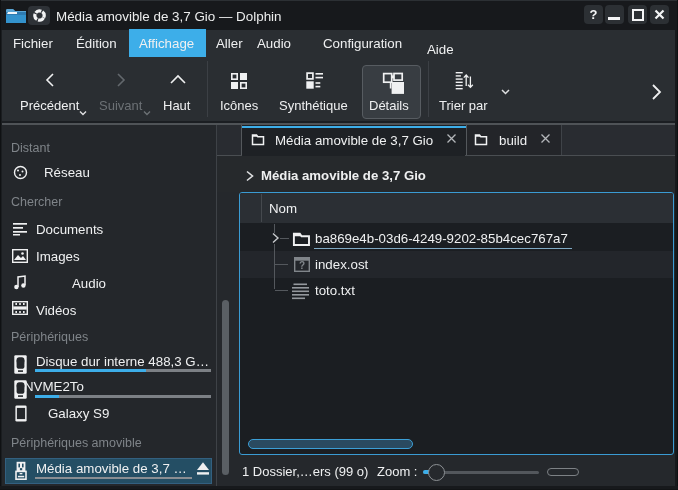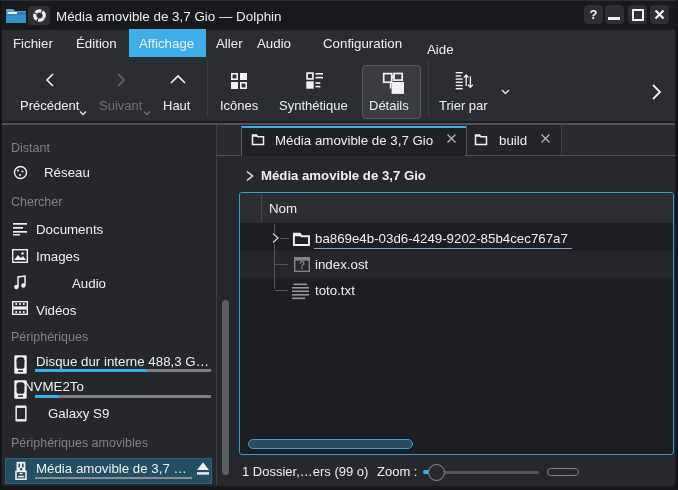--- a/index.html
+++ b/index.html
@@ -190,21 +190,21 @@
 </svg>
 <div class="abs txt" style="left:24px;top:379px;">NVME2To</div>
 <div class="abs" style="left:35px;top:394.5px;width:176px;height:3px;background:#7c8085;"></div>
 <div class="abs" style="left:35px;top:394.5px;width:24px;height:3px;background:#3daee9;"></div>
 
 <svg class="abs" style="left:15px;top:405px;" width="12" height="17" viewBox="0 0 12 17">
   <rect x="0.4" y="0.4" width="11.2" height="16.2" rx="1.4" fill="#f0f1f2"></rect>
   <rect x="1.9" y="2.9" width="8.2" height="11.2" fill="#24272b"></rect>
 </svg>
 <div class="abs txt" style="left:48px;top:406px;">Galaxy S9</div>
-<div class="abs txt grey" style="left:11px;top:436px;font-size:12.5px;">Périphériques amovibles</div>
+<div class="abs txt grey" style="left:11px;top:436px;font-size:12.5px;">Périphériques amovible</div>
 
 <div class="abs" style="left:5px;top:457.5px;width:207px;height:26px;background:#244e64;border:1px solid #336080;box-sizing:border-box;"></div>
 <svg class="abs" style="left:15px;top:461px;" width="12" height="19" viewBox="0 0 12 19">
   <rect x="1.6" y="0.8" width="8.8" height="9.2" fill="#f0f1f2"></rect>
   <rect x="3.4" y="2.6" width="1.6" height="3.8" fill="#244e64"></rect>
   <rect x="7" y="2.6" width="1.6" height="3.8" fill="#244e64"></rect>
   <rect x="4.9" y="7.1" width="2.3" height="2.3" fill="#244e64"></rect>
   <rect x="1" y="10.4" width="10" height="7.8" fill="none" stroke="#f0f1f2" stroke-width="1.6"></rect>
   <rect x="4.6" y="12" width="2.8" height="1.3" fill="#f0f1f2"></rect>
   <rect x="2.9" y="14.8" width="6.3" height="1.5" fill="#f0f1f2"></rect>

